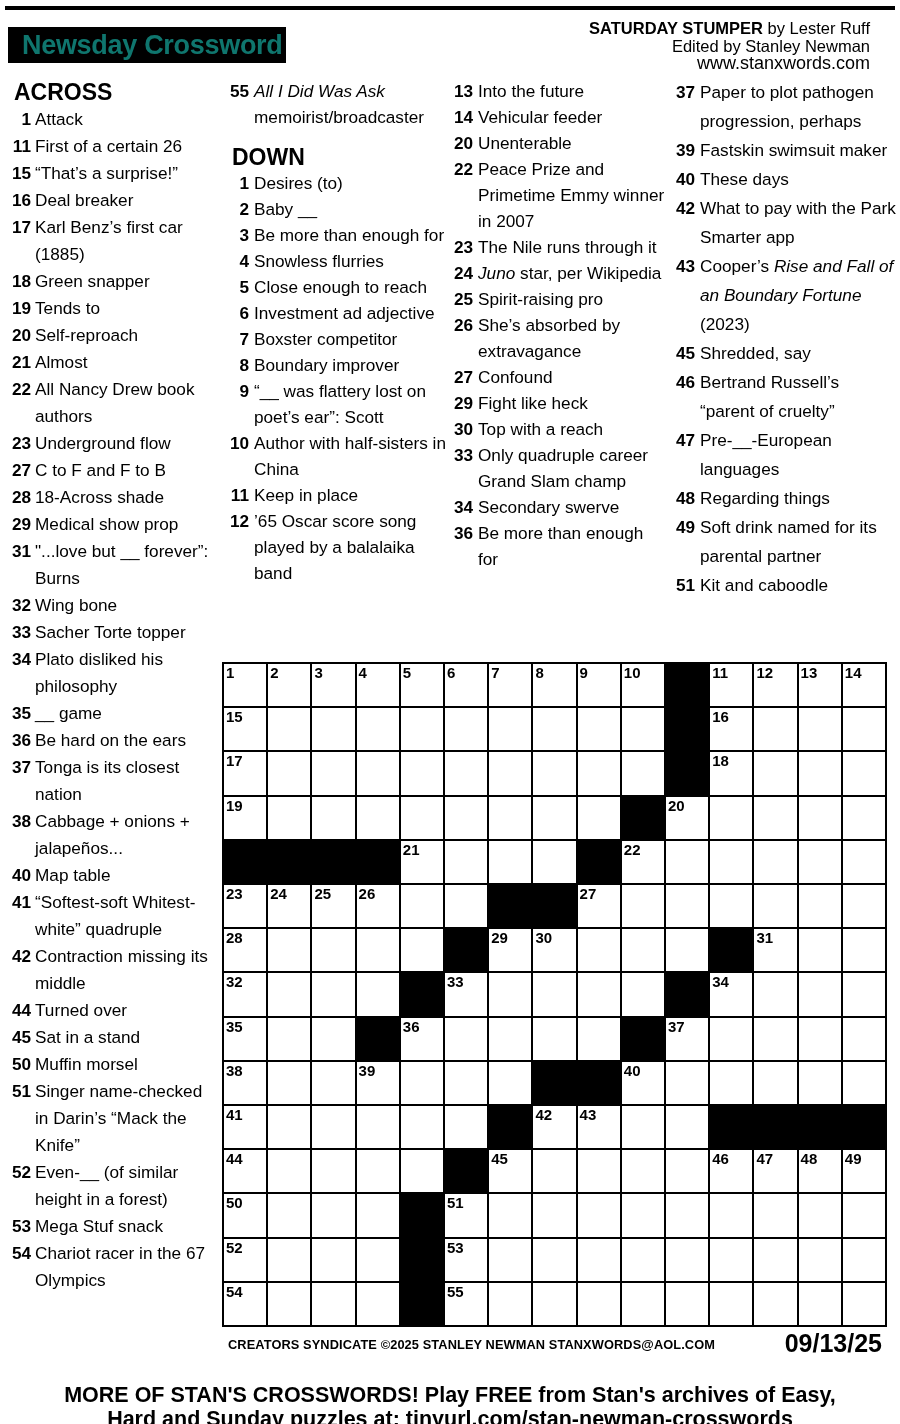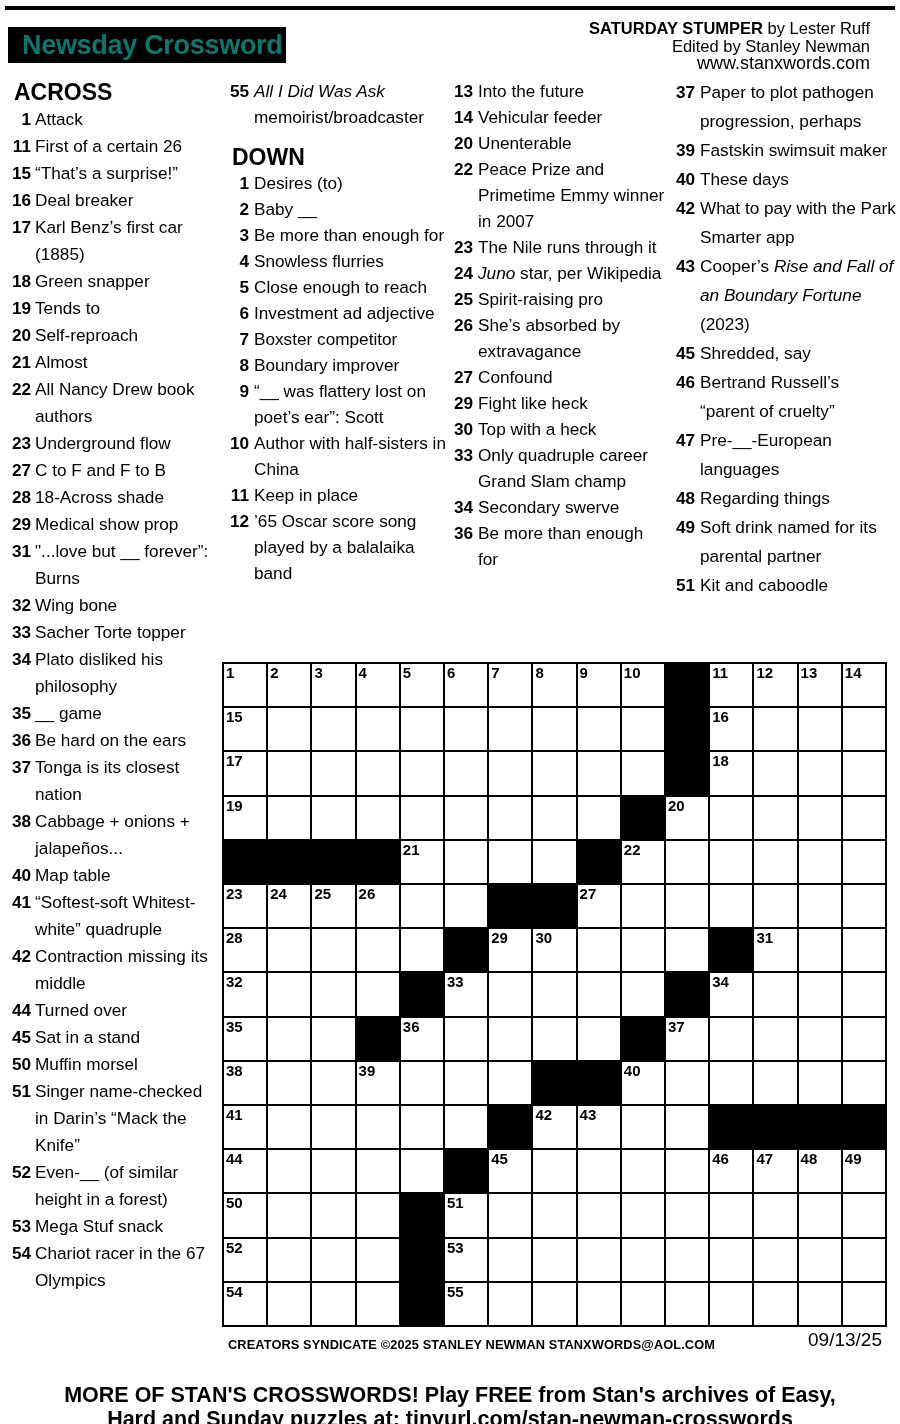--- a/index.html
+++ b/index.html
@@ -13,21 +13,21 @@
   .clue { position:relative; padding-left:27px; line-height:27px; }
   .clue .num { position:absolute; left:0; width:23px; text-align:right; font-weight:bold; }
   .col2 .clue, .col3 .clue, .col4 .clue { line-height:26px; padding-left:28px; }
   .col4 .clue { line-height:29px; }
   .head { font-weight:bold; font-size:23px; line-height:27px; padding-left:6px; }
   .grid { position:absolute; left:222px; top:662px; width:665px; height:665px; border:2px solid #000; box-sizing:border-box; display:grid; grid-template-columns:repeat(15, 1fr); grid-template-rows:repeat(15, 1fr); background:#000; gap:2px; }
   .cell { background:#fff; position:relative; }
   .cell.block { background:#000; }
   .cell .n { position:absolute; left:2px; top:1px; font-size:15px; font-weight:bold; line-height:15px; }
   .footer1 { position:absolute; left:228px; top:1337px; font-size:12.8px; font-weight:bold; letter-spacing:0.1px; }
-  .date { position:absolute; right:18px; top:1329px; font-size:19px; font-weight:normal; }
+  .date { position:absolute; right:18px; top:1329px; font-size:25px; font-weight:bold; }
   .promo { position:absolute; left:0; top:1363px; width:900px; text-align:center; font-size:21.5px; font-weight:bold; line-height:24px;margin-top:20px; }
 </style>
 </head>
 <body>
 
 <div class="topbar"></div>
 <div class="title-box">Newsday Crossword</div>
 <div class="byline">
   <div class="b1"><b>SATURDAY STUMPER</b><span> by Lester Ruff</span></div>
   <div>Edited by Stanley Newman</div>
@@ -99,21 +99,21 @@
       <div class="clue"><span class="num">13</span><span>Into the future</span></div>
       <div class="clue"><span class="num">14</span><span>Vehicular feeder</span></div>
       <div class="clue"><span class="num">20</span><span>Unenterable</span></div>
       <div class="clue"><span class="num">22</span><span>Peace Prize and Primetime Emmy winner in 2007</span></div>
       <div class="clue"><span class="num">23</span><span>The Nile runs through it</span></div>
       <div class="clue"><span class="num">24</span><span><i>Juno</i> star, per Wikipedia</span></div>
       <div class="clue"><span class="num">25</span><span>Spirit-raising pro</span></div>
       <div class="clue"><span class="num">26</span><span>She’s absorbed by extravagance</span></div>
       <div class="clue"><span class="num">27</span><span>Confound</span></div>
       <div class="clue"><span class="num">29</span><span>Fight like heck</span></div>
-      <div class="clue"><span class="num">30</span><span>Top with a heck</span></div>
+      <div class="clue"><span class="num">30</span><span>Top with a reach</span></div>
       <div class="clue"><span class="num">33</span><span>Only quadruple career Grand Slam champ</span></div>
       <div class="clue"><span class="num">34</span><span>Secondary swerve</span></div>
       <div class="clue"><span class="num">36</span><span>Be more than enough for</span></div>
     </div>
 </div>
 
 <div class="col col4" style="left:672px; top:78px; width:225px;">
   <div id="c4">
       <div class="clue"><span class="num">37</span><span>Paper to plot pathogen progression, perhaps</span></div>
       <div class="clue"><span class="num">39</span><span>Fastskin swimsuit maker</span></div>

